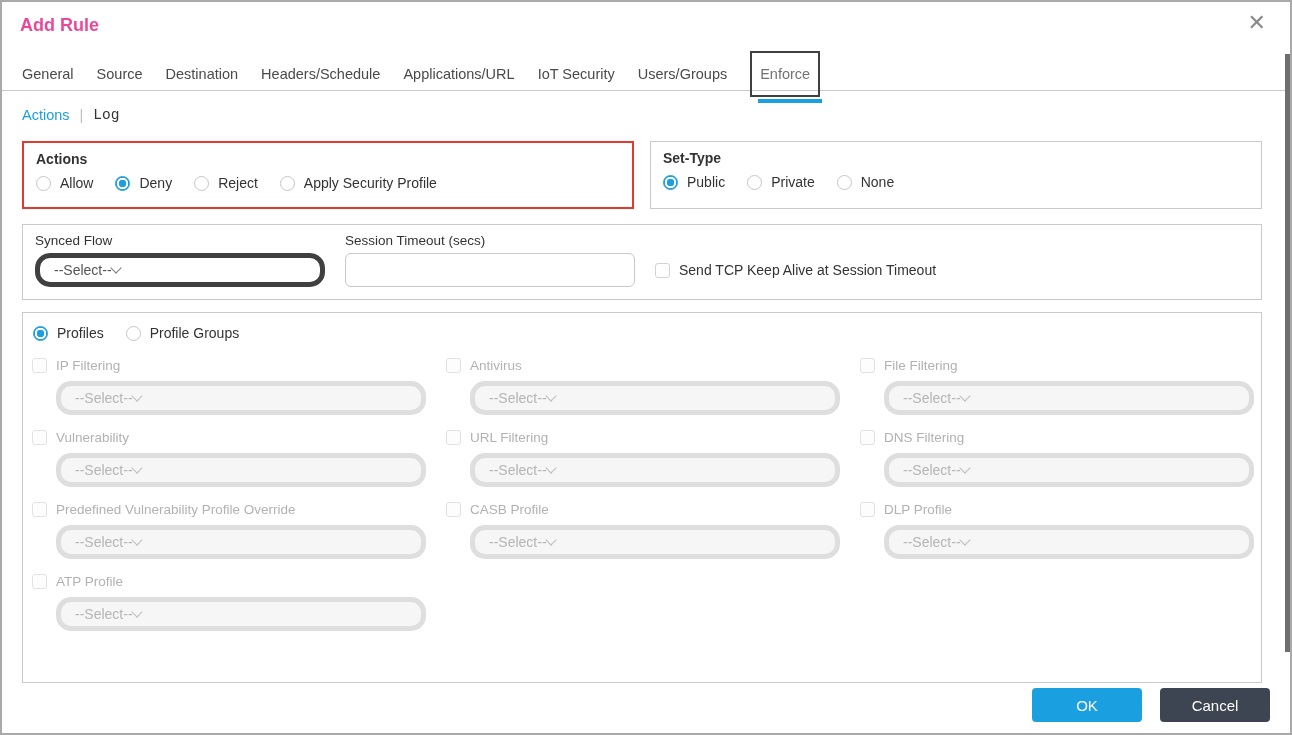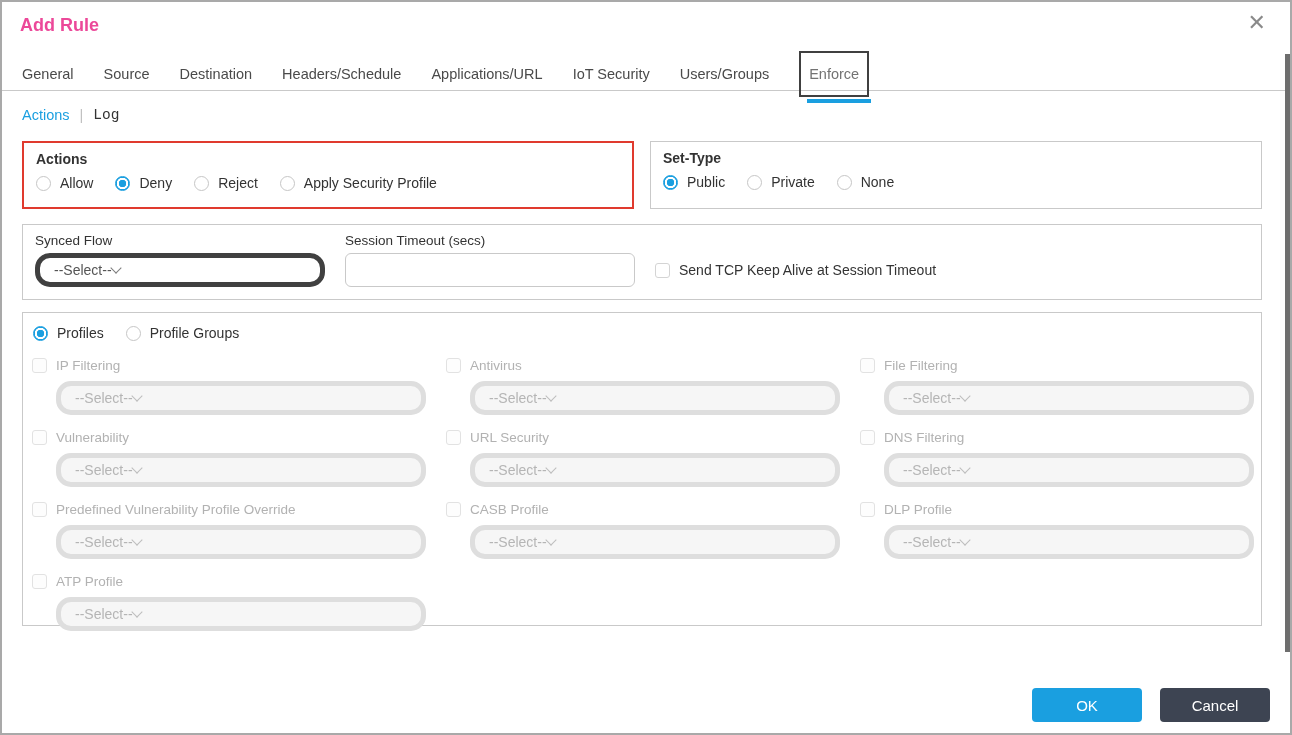--- a/index.html
+++ b/index.html
@@ -8,21 +8,21 @@
     position:relative; width:1292px; height:735px; background:#ffffff;
     border:2px solid #a9a9a9; overflow:hidden;
     font-family:"Liberation Sans", sans-serif; color:#333;
   }
   
   .dlg-title { position:absolute; left:18px; top:13px; font-size:18px; font-weight:bold; color:#ec4899; }
   .dlg-close { position:absolute; right:24px; top:10px; font-size:22px; color:#8a8a8a; cursor:pointer; line-height:1; }
   
   .tabs { position:absolute; left:0; top:56px; width:100%; height:33px;
           border-bottom:1px solid #c9c9c9; display:flex; align-items:center;
-          padding-left:20px; gap:30px; }
+          padding-left:20px; gap:23px; }
   .tab { font-size:14.5px; color:#4a4a4a; cursor:pointer; white-space:nowrap; }
   .tab.active { color:#737373; border:2px solid #404040; padding:13px 8px; position:relative; }
   .tab.active::after { content:""; position:absolute; left:6px; right:-4px; bottom:-8px; height:4px; background:#1a9fe0; }
   
   .subnav { position:absolute; left:20px; top:105px; display:flex; align-items:center; gap:10px; font-size:14.5px; }
   .subnav .lnk-actions { color:#1a9fe0; cursor:pointer; }
   .subnav .sep { color:#c0c0c0; }
   .subnav .lnk-log { color:#333; cursor:pointer;font-family:Liberation Mono, monospace; }
   
   .box { position:absolute; border:1px solid #c9c9c9; background:#fff;padding-left:41px; }
@@ -132,21 +132,21 @@
       <span class="chev"></span>
     </div>
     <div style="position:absolute; left:322px; top:8px;" class="flabel">Session Timeout (secs)</div>
     <input class="tinput" style="position: absolute; left: 322px; top: 28px;" value="">
     <span class="opt" style="position:absolute; left:632px; top:37px;">
       <span class="checkbox"></span>
       <span>Send TCP Keep Alive at Session Timeout</span>
     </span>
   </div>
 
-  <div class="box" style="left:20px; top:310px; width:1240px; height:314px;">
+  <div class="box" style="left:20px; top:310px; width:1240px; height:371px;">
     <div style="position:absolute; left:10px; top:12px; display:flex; gap:22px;">
       <span class="opt">
         <span class="radio on"></span>
         <span>Profiles</span>
       </span>
       <span class="opt">
         <span class="radio"></span>
         <span>Profile Groups</span>
       </span>
     </div>
@@ -188,21 +188,21 @@
         <span class="plabel">Vulnerability</span>
       </div>
       <div class="select disabled">
         <span>--Select--</span>
         <span class="chev"></span>
       </div>
     </div>
     <div class="pfield" style="left:447px; top:114px;">
       <div class="phead">
         <span class="checkbox dis"></span>
-        <span class="plabel">URL Security</span>
+        <span class="plabel">URL Filtering</span>
       </div>
       <div class="select disabled">
         <span>--Select--</span>
         <span class="chev"></span>
       </div>
     </div>
     <div class="pfield" style="left:861px; top:114px;">
       <div class="phead">
         <span class="checkbox dis"></span>
         <span class="plabel">DNS Filtering</span>

